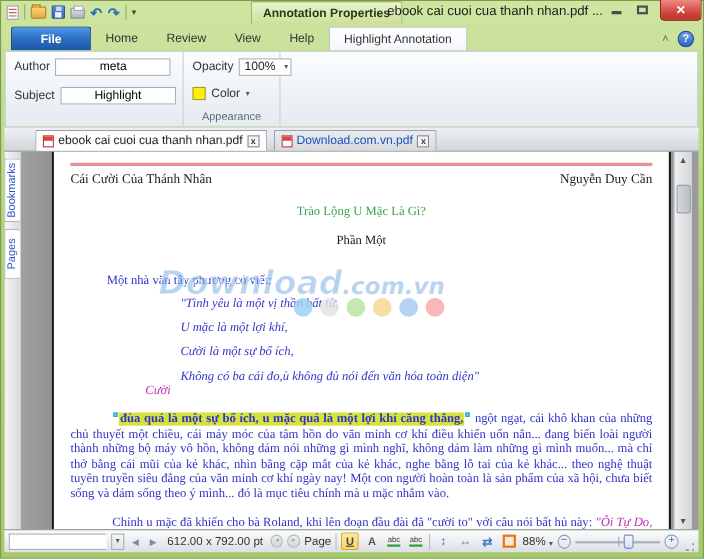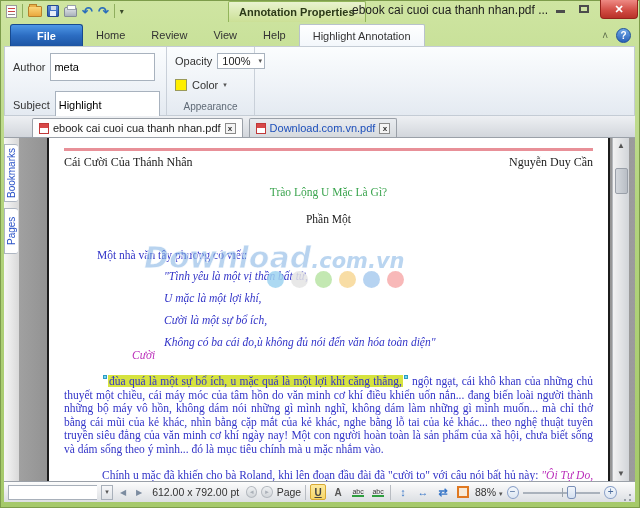--- a/index.html
+++ b/index.html
@@ -50,21 +50,21 @@
     border:1px solid #1d4f9c; color:#fff; font-weight:bold; font-size:10px; display:flex; align-items:center; justify-content:center; }
 
   
   .ribbon { position:absolute; top:46px; left:4px; right:5px; height:70px;
     background:linear-gradient(#fbfdfe,#eef2f7 60%,#e4eaf1); border:1px solid #c4ccd5; }
   .rgroup { position:absolute; top:0; bottom:0; display:flex; flex-direction:column; }
   .rg1 { left:0; width:162px; border-right:1px solid #c9d0d9; }
   .rg2 { left:162px; width:88px; border-right:1px solid #c9d0d9; }
   .rrow { display:flex; align-items:center; gap:5px; margin:6px 0 4px 8px; }
   .rlabel { color:#333; }
-  .rinput { width:105px; height:28px; border:1px solid #a8b2be; background:#fff; font:11px "Liberation Sans",sans-serif; padding:0 3px; }
+  .rinput { width:105px; height:16px; border:1px solid #a8b2be; background:#fff; font:11px "Liberation Sans",sans-serif; padding:0 3px;text-align:center; }
   .rg-label { margin-top:auto; text-align:center; color:#5f6a76; font-size:10px; padding-bottom:3px; }
   .dropbox { display:flex; align-items:center; border:1px solid #a8b2be; background:#fff; height:16px; padding:0 2px 0 4px; gap:8px; }
   .dropbox .caret { font-size:7px; color:#555; }
   .swatch { width:12px; height:12px; border:1px solid #9a9a5a; }
 
   
   .doctabs { position:absolute; top:116px; left:4px; right:5px; height:22px;
     background:linear-gradient(#eef0f3,#d2d6dc); display:flex; align-items:flex-end; border-bottom:1px solid #9aa0a8; }
   .dtab { height:19px; display:flex; align-items:center; gap:4px; padding:0 6px; border:1px solid #9aa0a8; border-bottom:none;
     border-radius:2px 2px 0 0; font-size:11px; }
@@ -86,21 +86,21 @@
     font-family:"Liberation Serif", serif; font-size:11.5px; color:#1a1a1a; }
   .page-rule { height:3px; margin-bottom:4px; }
   .page-header { display:flex; justify-content:space-between; font-size:12px; }
   .center { text-align:center; }
   .sect { margin-top:15px; }
   .chapter { margin-top:16px; color:#3aa44e; }
   .intro { margin-top:24px; color:#3234c8; text-indent:33px; }
   .quote { margin-top:9px; margin-left:100px; color:#3234c8; font-style:italic; line-height:13px; }
   .attrib { color:#bb2fbb; font-style:italic; margin-left:68px; line-height:13px; }
   .para { margin-top:13px; color:#3234c8; text-align:justify; text-indent:38px; line-height:1.18; }
-  .hl { padding:0 1px; }
+  .hl { padding:0 1px;font-weight:bold; }
   .handle { display:inline-block; width:4px; height:4px; background:#7ad4ee; border:1px solid #2a9cc4; vertical-align:top; margin:0 1px; }
   .wm { position:absolute; left:95px; top:108px; font-family:"DejaVu Sans",sans-serif; font-weight:bold; font-style:italic;
     color:rgba(125,175,225,0.55); white-space:nowrap; pointer-events:none; }
   .wm .big { font-size:30px; -webkit-text-stroke:1px rgba(255,255,255,0.8); }
   .wm .small { font-size:21px; color:rgba(140,185,230,0.6); }
   .dots { position:absolute; left:218px; top:139px; display:flex; gap:7px; pointer-events:none; }
   .dot { width:17px; height:17px; border-radius:50%; opacity:0.85; }
   .scrollbar { position:absolute; right:6px; top:0; bottom:0; width:17px; background:linear-gradient(to right,#f2f2f2,#d2d5d9);
     border-left:1px solid #b5b8bc; display:flex; flex-direction:column; align-items:center; }
   .sb-arrow { width:15px; height:15px; font-size:8px; color:#555; display:flex; align-items:center; justify-content:center; }

